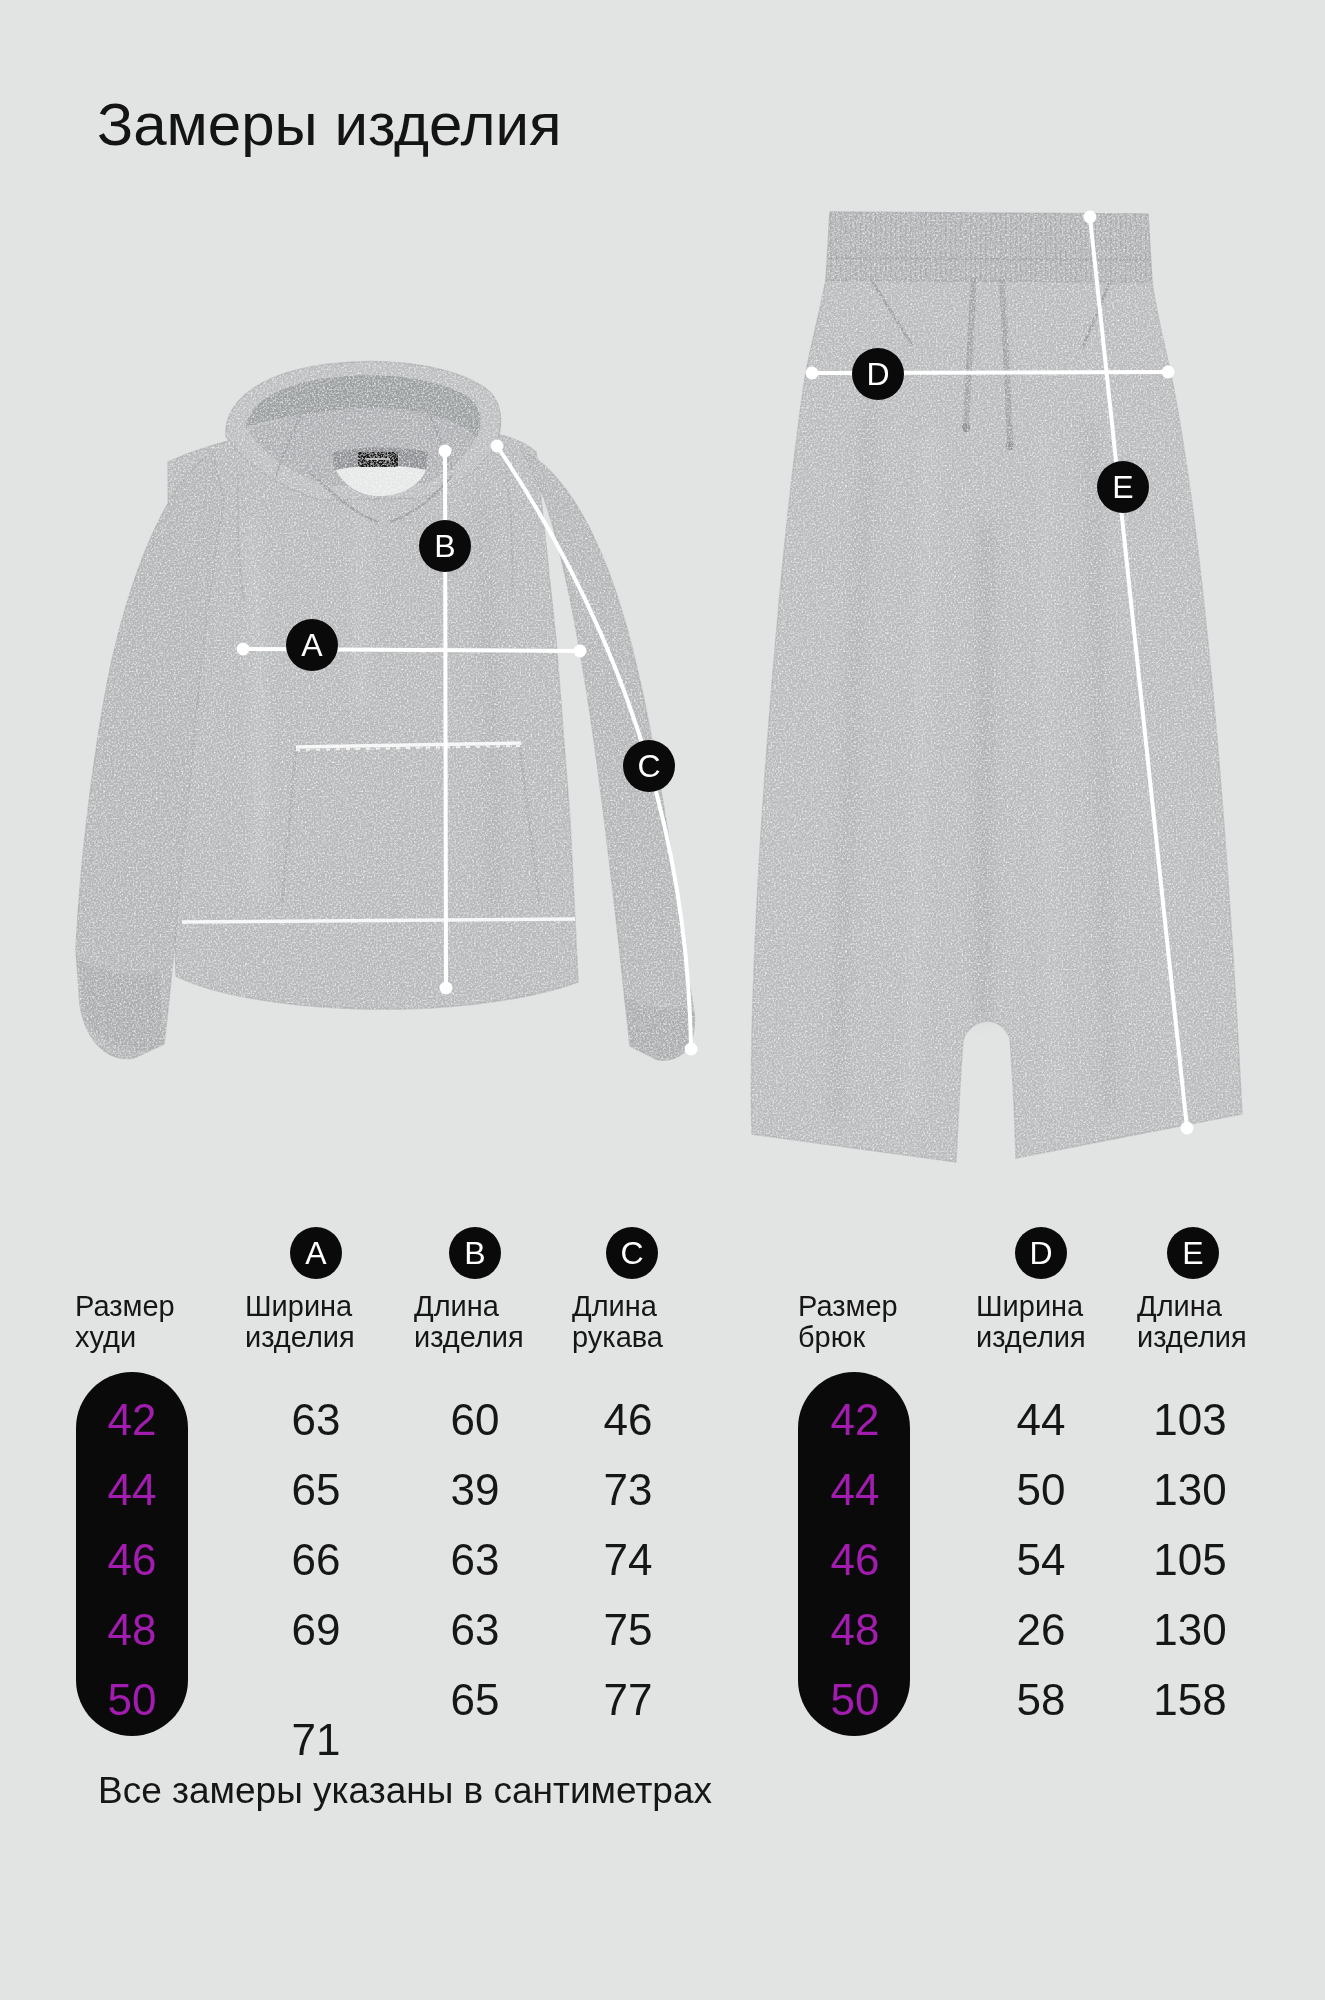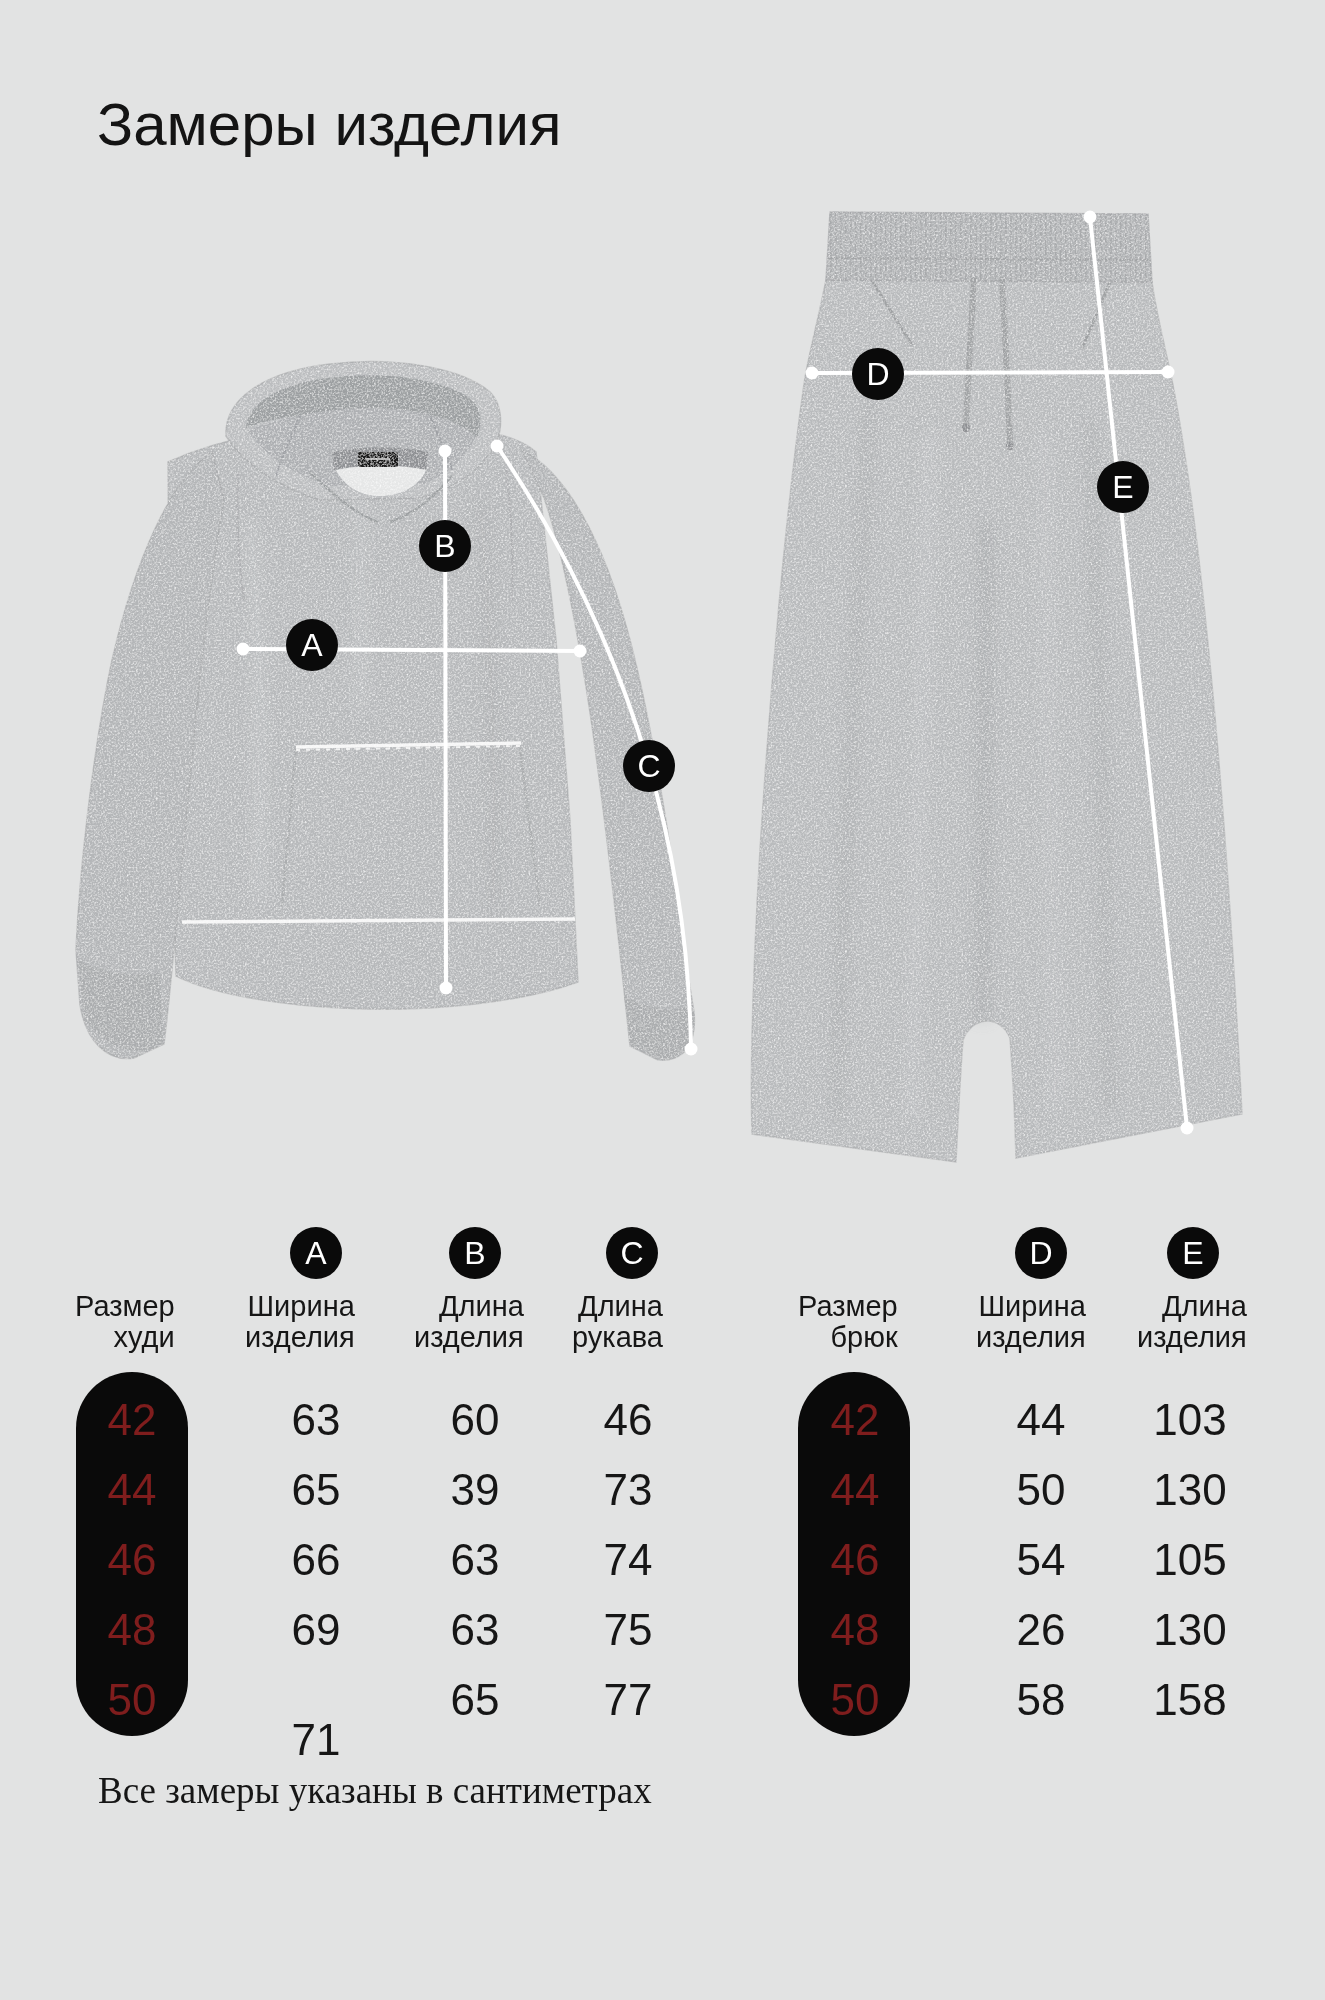--- a/index.html
+++ b/index.html
@@ -19,37 +19,35 @@
   .badge{
     position:absolute;width:52px;height:52px;border-radius:50%;
     background:#0a0a0a;color:#ffffff;
     display:flex;align-items:center;justify-content:center;
     font-size:32px;font-weight:500;line-height:1;
   }
   .col-title{
     position:absolute;top:1291px;
     font-size:29px;line-height:31px;font-weight:400;color:#161616;
     white-space:nowrap;
-    text-align:right;
   }
   .pill{
     position:absolute;top:1372px;width:112px;height:364px;
     background:#0a0a0a;border-radius:60px;
   }
   .num{
     position:absolute;transform:translate(-50%,-50%);
     font-size:44px;line-height:1;font-weight:400;color:#161616;
     white-space:nowrap;
   }
-  .num.inverse{color:#7f1d1d;}
+  .num.inverse{color:#a21caf;}
   .footnote{
     position:absolute;left:98px;top:1769px;
     font-size:37px;line-height:1.2;font-weight:400;color:#161616;
     white-space:nowrap;
-    font-family:Liberation Serif, serif;
   }
 </style>
 </head>
 <body>
 
 <div class="canvas">
 
   <div class="page-title">Замеры изделия</div>
 
   <svg class="art" width="1325" height="2000" viewBox="0 0 1325 2000">

